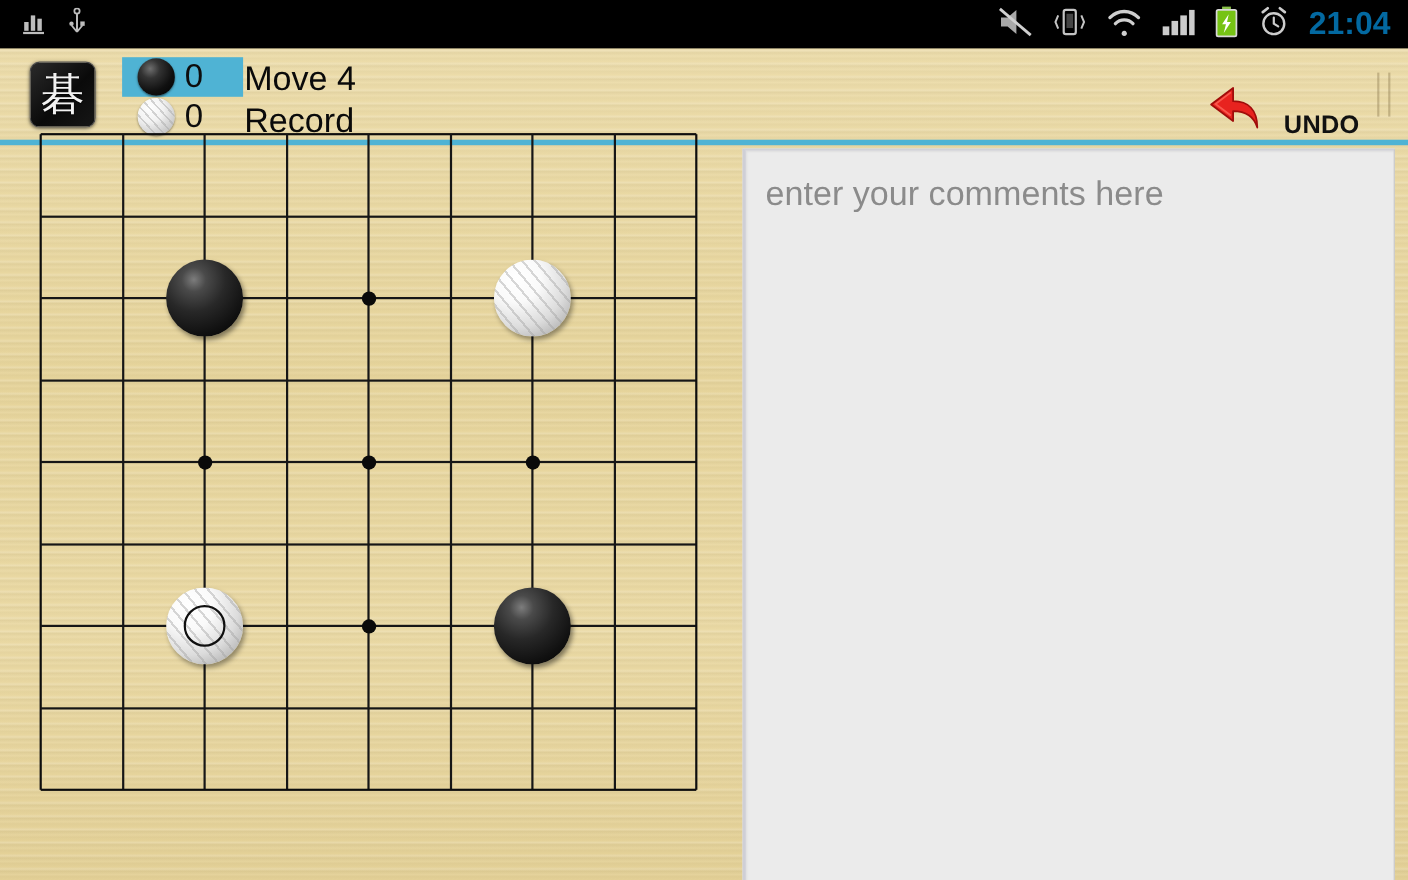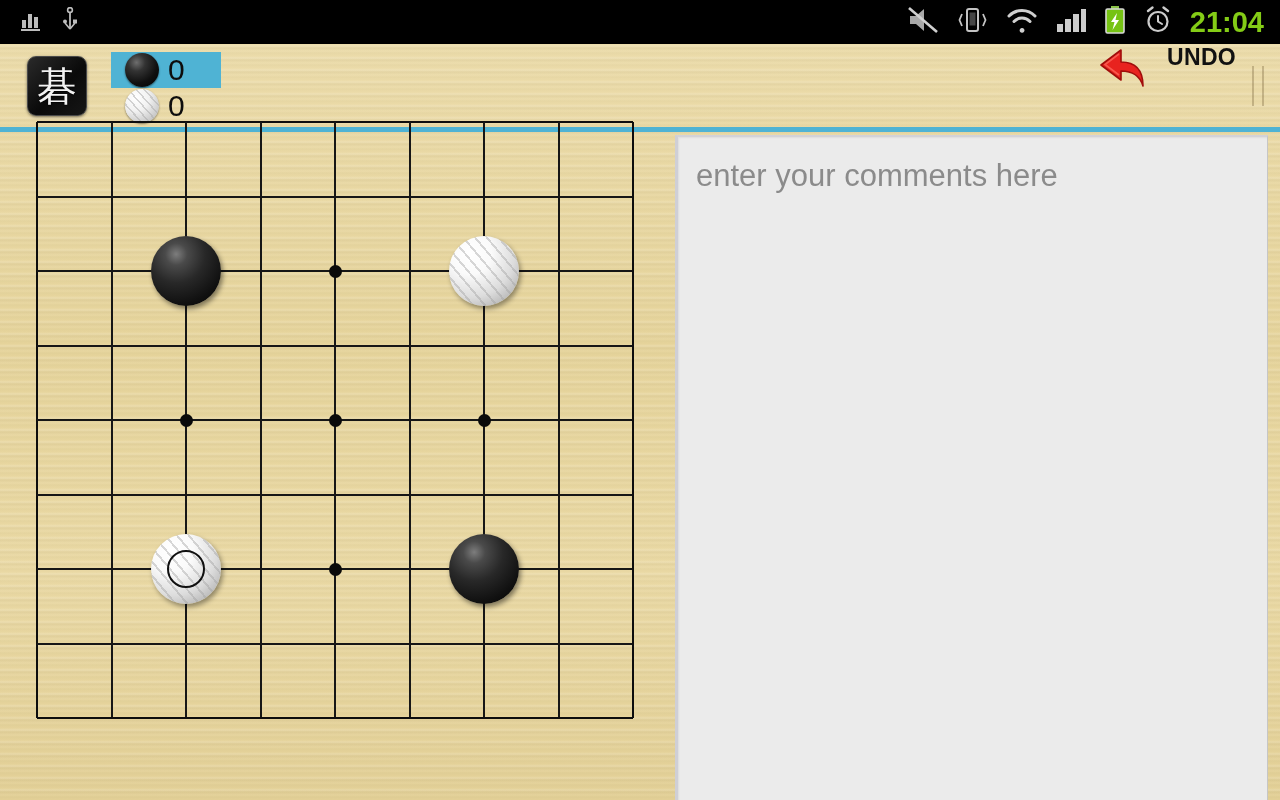--- a/index.html
+++ b/index.html
@@ -17,21 +17,21 @@
     background: #000000;
     display: flex; align-items: center;
   }
   #statusbar-left { display: flex; align-items: center; gap: 14px; padding-left: 20px; }
   #statusbar-right {
     margin-left: auto; display: flex; align-items: center;
     gap: 15px; padding-right: 16px;
   }
   .sb-icon { display: block; }
   #clock {
-    color: #84cc16; font-size: 29px; font-weight: bold;
+    color: #0369a1; font-size: 29px; font-weight: bold;
     letter-spacing: 0px; line-height: 1; padding-left: 2px;
     font-family: "Liberation Sans", sans-serif;
   }
 
   
   #app {
     position: absolute; left: 0; top: 44px;
     width: 1280px; height: 756px;
     background:
       repeating-linear-gradient(to bottom,
@@ -105,21 +105,21 @@
     height: 38px; display: flex; align-items: center;
     font-size: 31px; color: #0a0a0a; line-height: 1;
   }
 
   
   #toolbar {
     position: absolute; right: 12px; top: 0; height: 83px;
     display: flex; align-items: center;
   }
   .tool-btn {
-    display: flex; align-items: flex-start; gap: 14px;
+    display: flex; align-items: flex-end; gap: 14px;
     height: 83px; padding: 0 12px; cursor: pointer;
   }
   .tool-label {
     font-size: 23px; font-weight: bold; color: #111;
     letter-spacing: 0.3px; white-space: nowrap;
   }
   .tool-sep {
     width: 2px; height: 40px; background: rgba(120,100,60,0.35);
     margin: 0 4px;
   }
@@ -264,20 +264,24 @@
       <div class="capture-row active">
         <span class="mini-stone black"></span>
         <span class="capture-count">0</span>
       </div>
       <div class="capture-row">
         <span class="mini-stone white"></span>
         <span class="capture-count">0</span>
       </div>
     </div>
 
+    <div id="move-info">
+      <div class="move-line">Move 4</div>
+      <div class="move-line">Record</div>
+    </div>
 
     <div id="toolbar">
 
       <div class="tool-btn">
         <span>
           <svg width="56" height="48" viewBox="0 0 56 48">
             <path d="M24 6 L4 21 L24 36 L24 27 C36 27 43 32 46 42 C46 26 38 18 24 18 Z" fill="#e8231f" stroke="#a00d0b" stroke-width="1.6" stroke-linejoin="round"></path>
             <path d="M22 10 L8 20.5 L22 31" fill="none" stroke="#ff6a5e" stroke-width="1.6" opacity="0.75"></path>
           </svg>
         </span>

